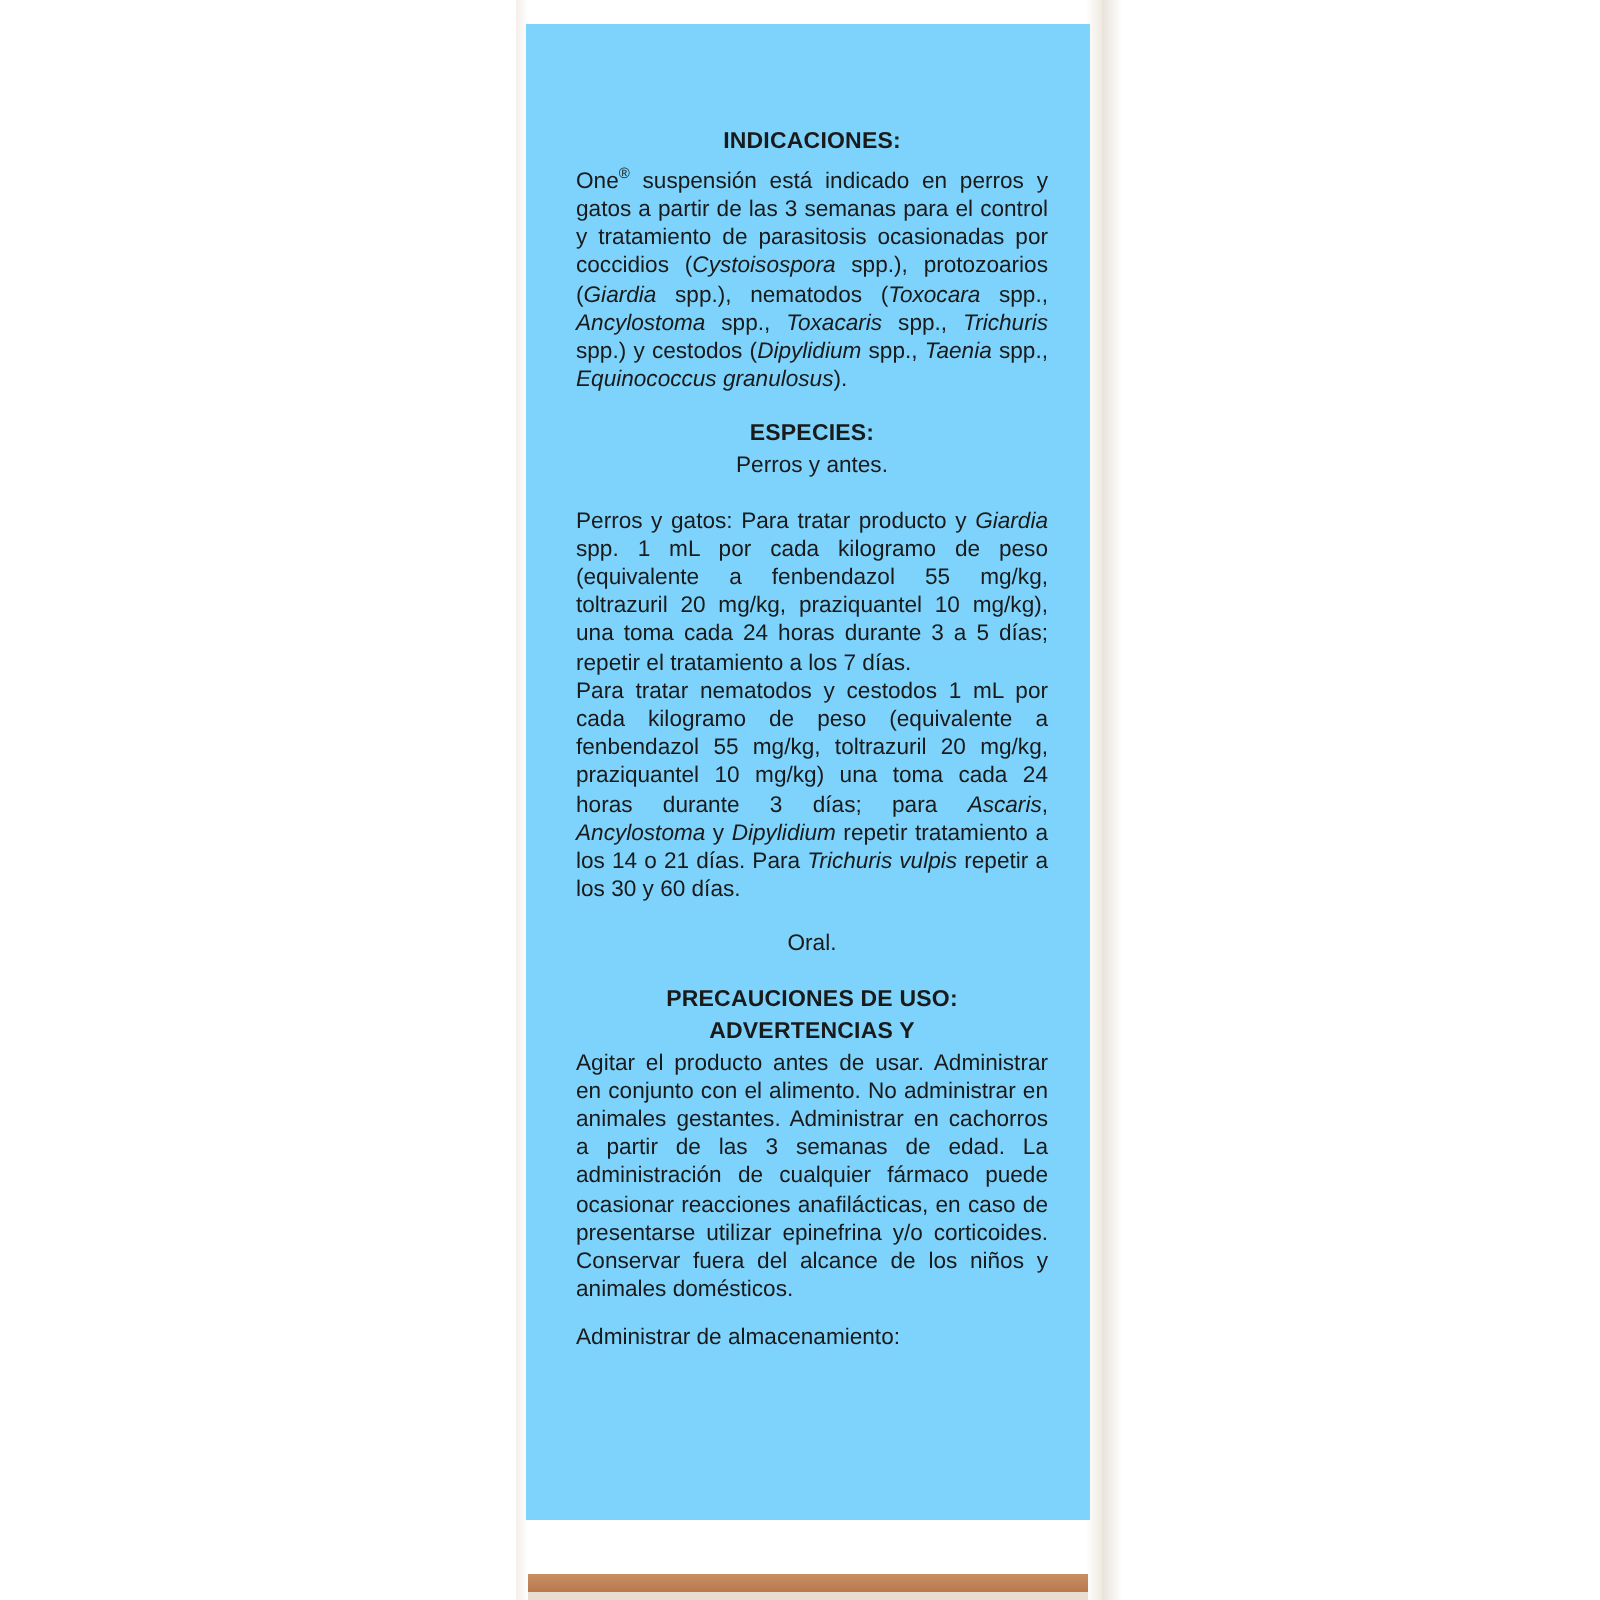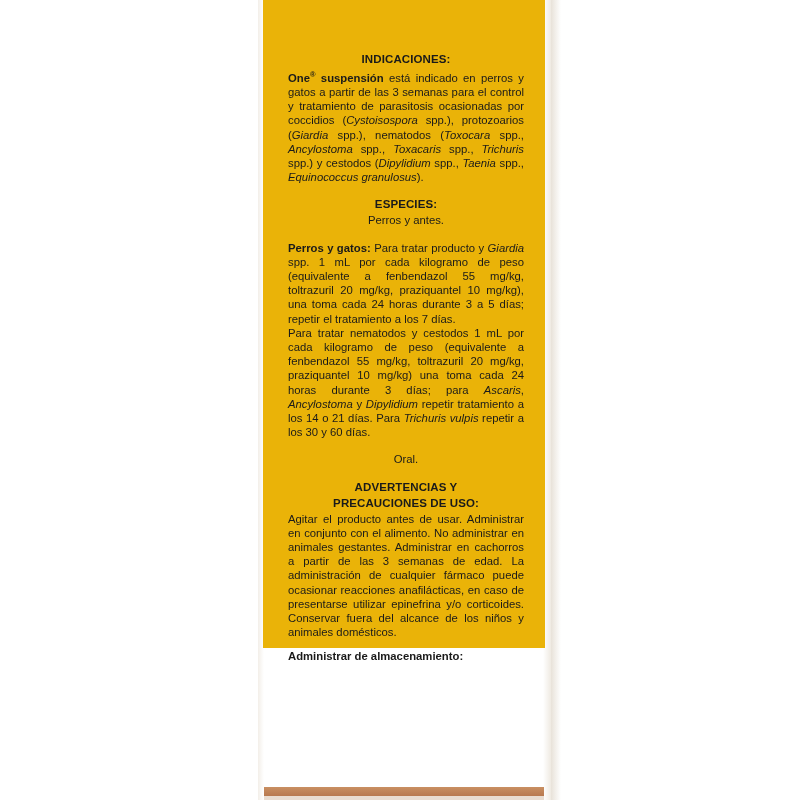--- a/index.html
+++ b/index.html
@@ -16,24 +16,24 @@
   .stage {
     position: relative;
     width: 800px;
     height: 800px;
     background: #ffffff;
   }
   
   .panel {
     position: absolute;
     left: 263px;
-    top: 0px;
+    top: 12px;
     width: 282px;
-    height: 648px;
-    background: #eab308;
+    height: 748px;
+    background: #7dd3fc;
     box-sizing: border-box;
   }
   
   .edge-left {
     position: absolute;
     left: 258px;
     top: 0;
     width: 6px;
     height: 800px;
     background: linear-gradient(to right, #f3efe9, #ffffff);
@@ -97,21 +97,21 @@
   }
   .para.center {
     text-align: center;
   }
   .block {
     margin-bottom: 13px;
   }
   .block-tight {
     margin-bottom: 10px;
   }
-  b, .b { font-weight: bold; }
+  b, .b { font-weight: normal; }
   i, .i { }
   .reg { font-size: 7.5px; vertical-align: super; }
 </style>
 </head>
 <body>
 
 <div class="stage">
 
   <div class="edge-left"></div>
   <div class="edge-right"></div>
@@ -134,22 +134,22 @@
       <div class="block">
         <p class="para"><b class="b">Perros y gatos:</b><span> Para tratar producto y </span><i class="i">Giardia</i><span> spp. 1 mL por cada kilogramo de peso (equivalente a fenbendazol 55 mg/kg, toltrazuril 20 mg/kg, praziquantel 10 mg/kg), una toma cada 24 horas durante 3 a 5 días; repetir el tratamiento a los 7 días.</span></p>
         <p class="para"><span>Para tratar nematodos y cestodos 1 mL por cada kilogramo de peso (equivalente a fenbendazol 55 mg/kg, toltrazuril 20 mg/kg, praziquantel 10 mg/kg) una toma cada 24 horas durante 3 días; para </span><i class="i">Ascaris</i><span>, </span><i class="i">Ancylostoma</i><span> y </span><i class="i">Dipylidium</i><span> repetir tratamiento a los 14 o 21 días. Para </span><i class="i">Trichuris vulpis</i><span> repetir a los 30 y 60 días.</span></p>
       </div>
 
       <div class="block">
         <p class="para center">Oral.</p>
       </div>
 
       <div class="block-tight">
+        <div class="heading">PRECAUCIONES DE USO:</div>
         <div class="heading">ADVERTENCIAS Y</div>
-        <div class="heading">PRECAUCIONES DE USO:</div>
         <p class="para">Agitar el producto antes de usar. Administrar en conjunto con el alimento. No administrar en animales gestantes. Administrar en cachorros a partir de las 3 semanas de edad. La administración de cualquier fármaco puede ocasionar reacciones anafilácticas, en caso de presentarse utilizar epinefrina y/o corticoides. Conservar fuera del alcance de los niños y animales domésticos.</p>
       </div>
 
       <div class="block">
         <p class="para"><b class="b">Administrar de almacenamiento:</b></p>
       </div>
 
     </div>
   </div>
 

